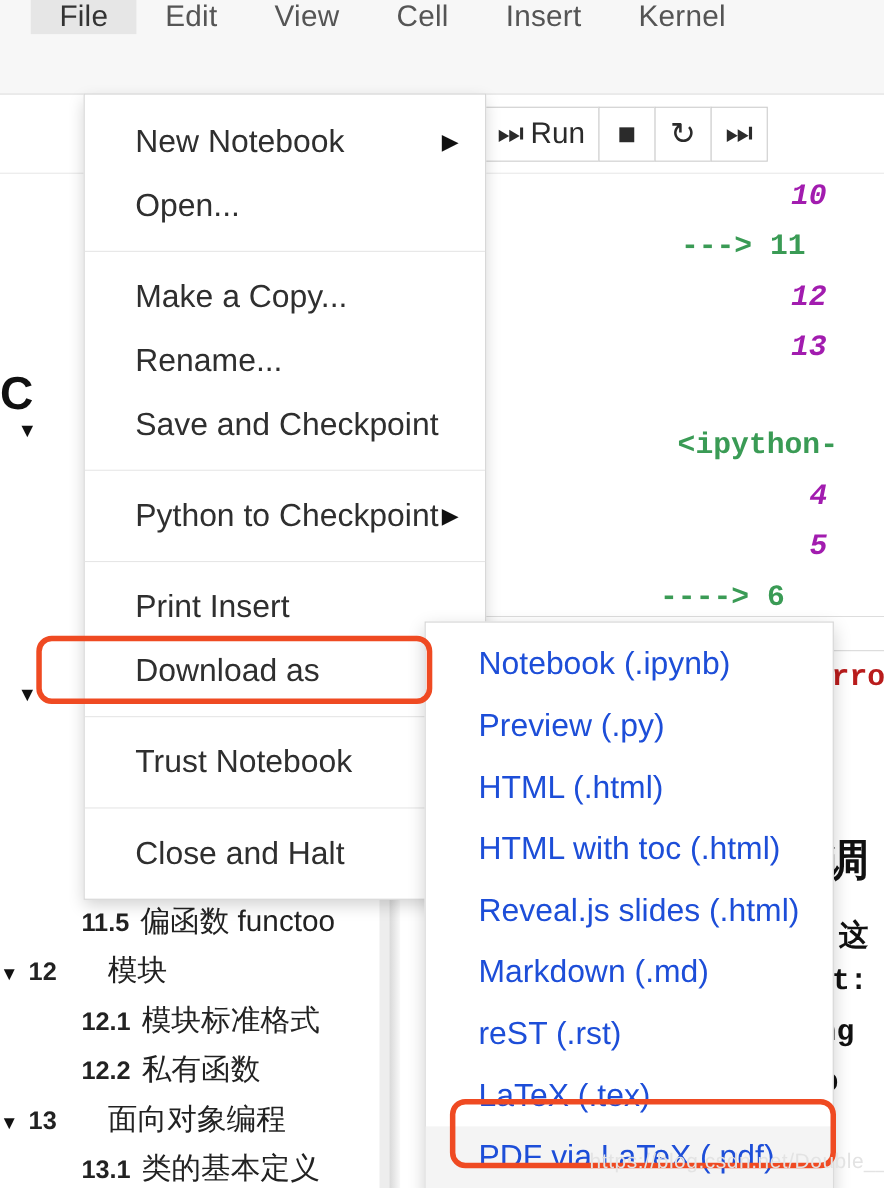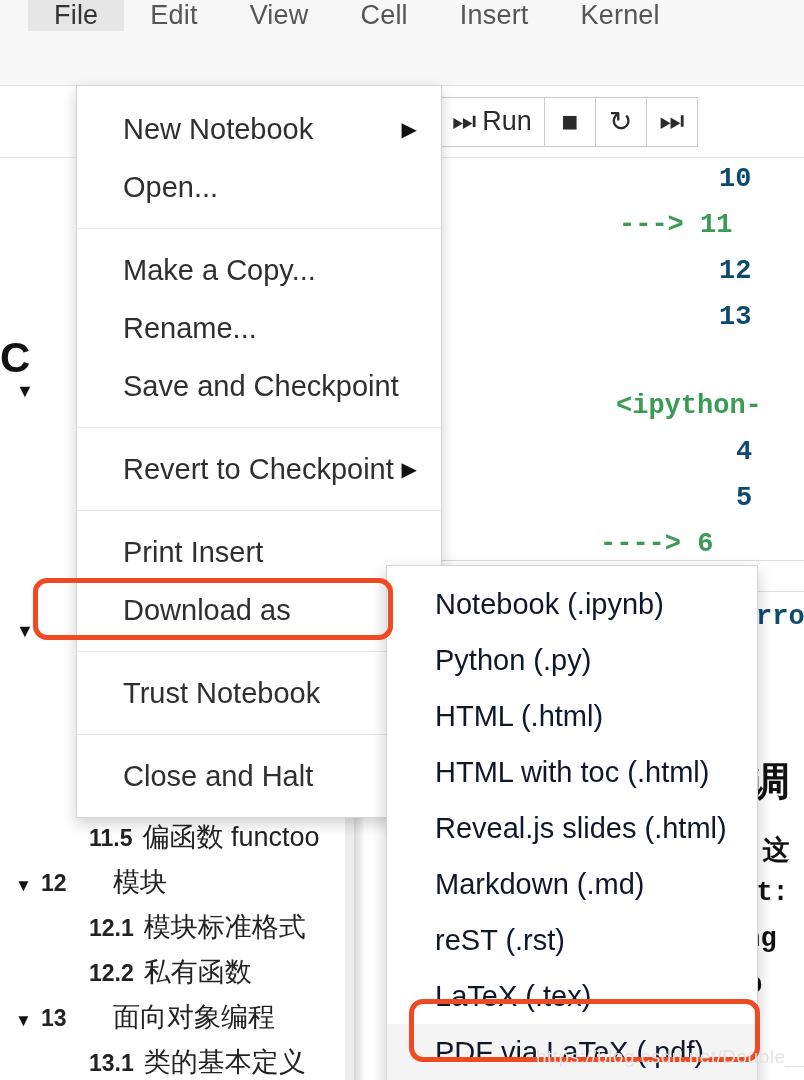--- a/index.html
+++ b/index.html
@@ -42,21 +42,21 @@
   
   .toc{
     position:absolute;left:0;top:159px;width:360px;bottom:0;
     background:#fff;font-size:25px;color:#222;
     padding-top:6px;overflow:hidden;
   }
   .toc-h{
     position:absolute;left:0;top:175px;font-size:42px;font-weight:bold;
     color:#111;letter-spacing:-1px;
   }
-  .toc-row{display:flex;align-items:baseline;height:45px;padding-left:15px;}
+  .toc-row{display:flex;align-items:baseline;height:45px;padding-left:0;}
   .toc-caret{width:26px;font-size:17px;color:#111;line-height:1;}
   .toc-num{min-width:62px;font-weight:600;font-size:23px;}
   .toc-num.sub{min-width:0;margin-left:48px;font-weight:600;font-size:23px;}
   .toc-lbl{margin-left:10px;font-size:27px;text-align:right;}
   .toc-scroll{
     position:absolute;left:345px;top:159px;width:9px;bottom:0;background:#ededed;
   }
   .toc-edge{
     position:absolute;left:354px;top:159px;width:10px;bottom:0;
     background:linear-gradient(90deg,#d8d8d8,#fafafa);
@@ -66,22 +66,22 @@
   .codearea{
     position:absolute;left:364px;top:159px;right:0;bottom:0;
     background:#fff;overflow:hidden;
     font-family:"Liberation Mono","DejaVu Sans Mono",monospace;
   }
   .cline{
     position:absolute;white-space:pre;font-size:27px;font-weight:bold;
     color:#1a7a36;
   }
   .cline.dim{color:#3a9b55;font-weight:bold;}
-  .cline.red{color:#0c4a6e;}
-  .cline.blk{color:#0c4a6e;font-weight:bold;}
+  .cline.red{color:#b91c1c;}
+  .cline.blk{color:#a21caf;font-weight:bold;font-style:italic;}
   .cline.plainblk{color:#111;font-weight:normal;}
   .cn-head{
     position:absolute;font-family:"Liberation Sans",sans-serif;
     font-size:40px;font-weight:bold;color:#111;white-space:pre;
   }
 
   .outbox{
     position:absolute;left:374px;top:560px;right:-8px;height:30px;
     border:1px solid #ddd;border-radius:4px;background:#fff;
   }
@@ -109,21 +109,21 @@
 
   
   .submenu{
     position:absolute;left:386px;top:565px;width:372px;
     background:#fff;border:1px solid #d4d4d4;
     box-shadow:0 6px 16px rgba(0,0,0,.2);
     padding:10px 0 8px 0;box-sizing:border-box;z-index:50;
   }
   .smi{
     height:56px;display:flex;align-items:center;padding:0 18px 0 48px;
-    font-size:29px;color:#0f172a;box-sizing:border-box;white-space:nowrap;
+    font-size:29px;color:#1d4ed8;box-sizing:border-box;white-space:nowrap;
   }
   .smi.hover{background:#f4f4f4;}
 
   .watermark{
     position:absolute;left:536px;top:1046px;font-size:19px;
     color:#e3e3e3;letter-spacing:.5px;z-index:70;white-space:nowrap;
   }
 </style>
 </head>
 <body>
@@ -239,21 +239,21 @@
           <span>Make a Copy...</span>
         </div>
         <div class="mi">
           <span>Rename...</span>
         </div>
         <div class="mi">
           <span>Save and Checkpoint</span>
         </div>
         <div class="sep"></div>
         <div class="mi">
-          <span>Revert to Checkpoint</span>
+          <span>Python to Checkpoint</span>
           <span class="arrow">▶</span>
         </div>
         <div class="sep"></div>
         <div class="mi">
           <span>Print Insert</span>
         </div>
         <div class="mi">
           <span>Download as</span>
           <span class="arrow">▶</span>
         </div>
@@ -264,21 +264,21 @@
         <div class="sep"></div>
         <div class="mi">
           <span>Close and Halt</span>
         </div>
       </div>
   </div>
 
   <div class="submenu">
     <div id="submenu-items">
         <div class="smi">Notebook (.ipynb)</div>
-        <div class="smi">Python (.py)</div>
+        <div class="smi">Preview (.py)</div>
         <div class="smi">HTML (.html)</div>
         <div class="smi">HTML with toc (.html)</div>
         <div class="smi">Reveal.js slides (.html)</div>
         <div class="smi">Markdown (.md)</div>
         <div class="smi">reST (.rst)</div>
         <div class="smi">LaTeX (.tex)</div>
         <div class="smi hover">PDF via LaTeX (.pdf)</div>
       </div>
   </div>
 

